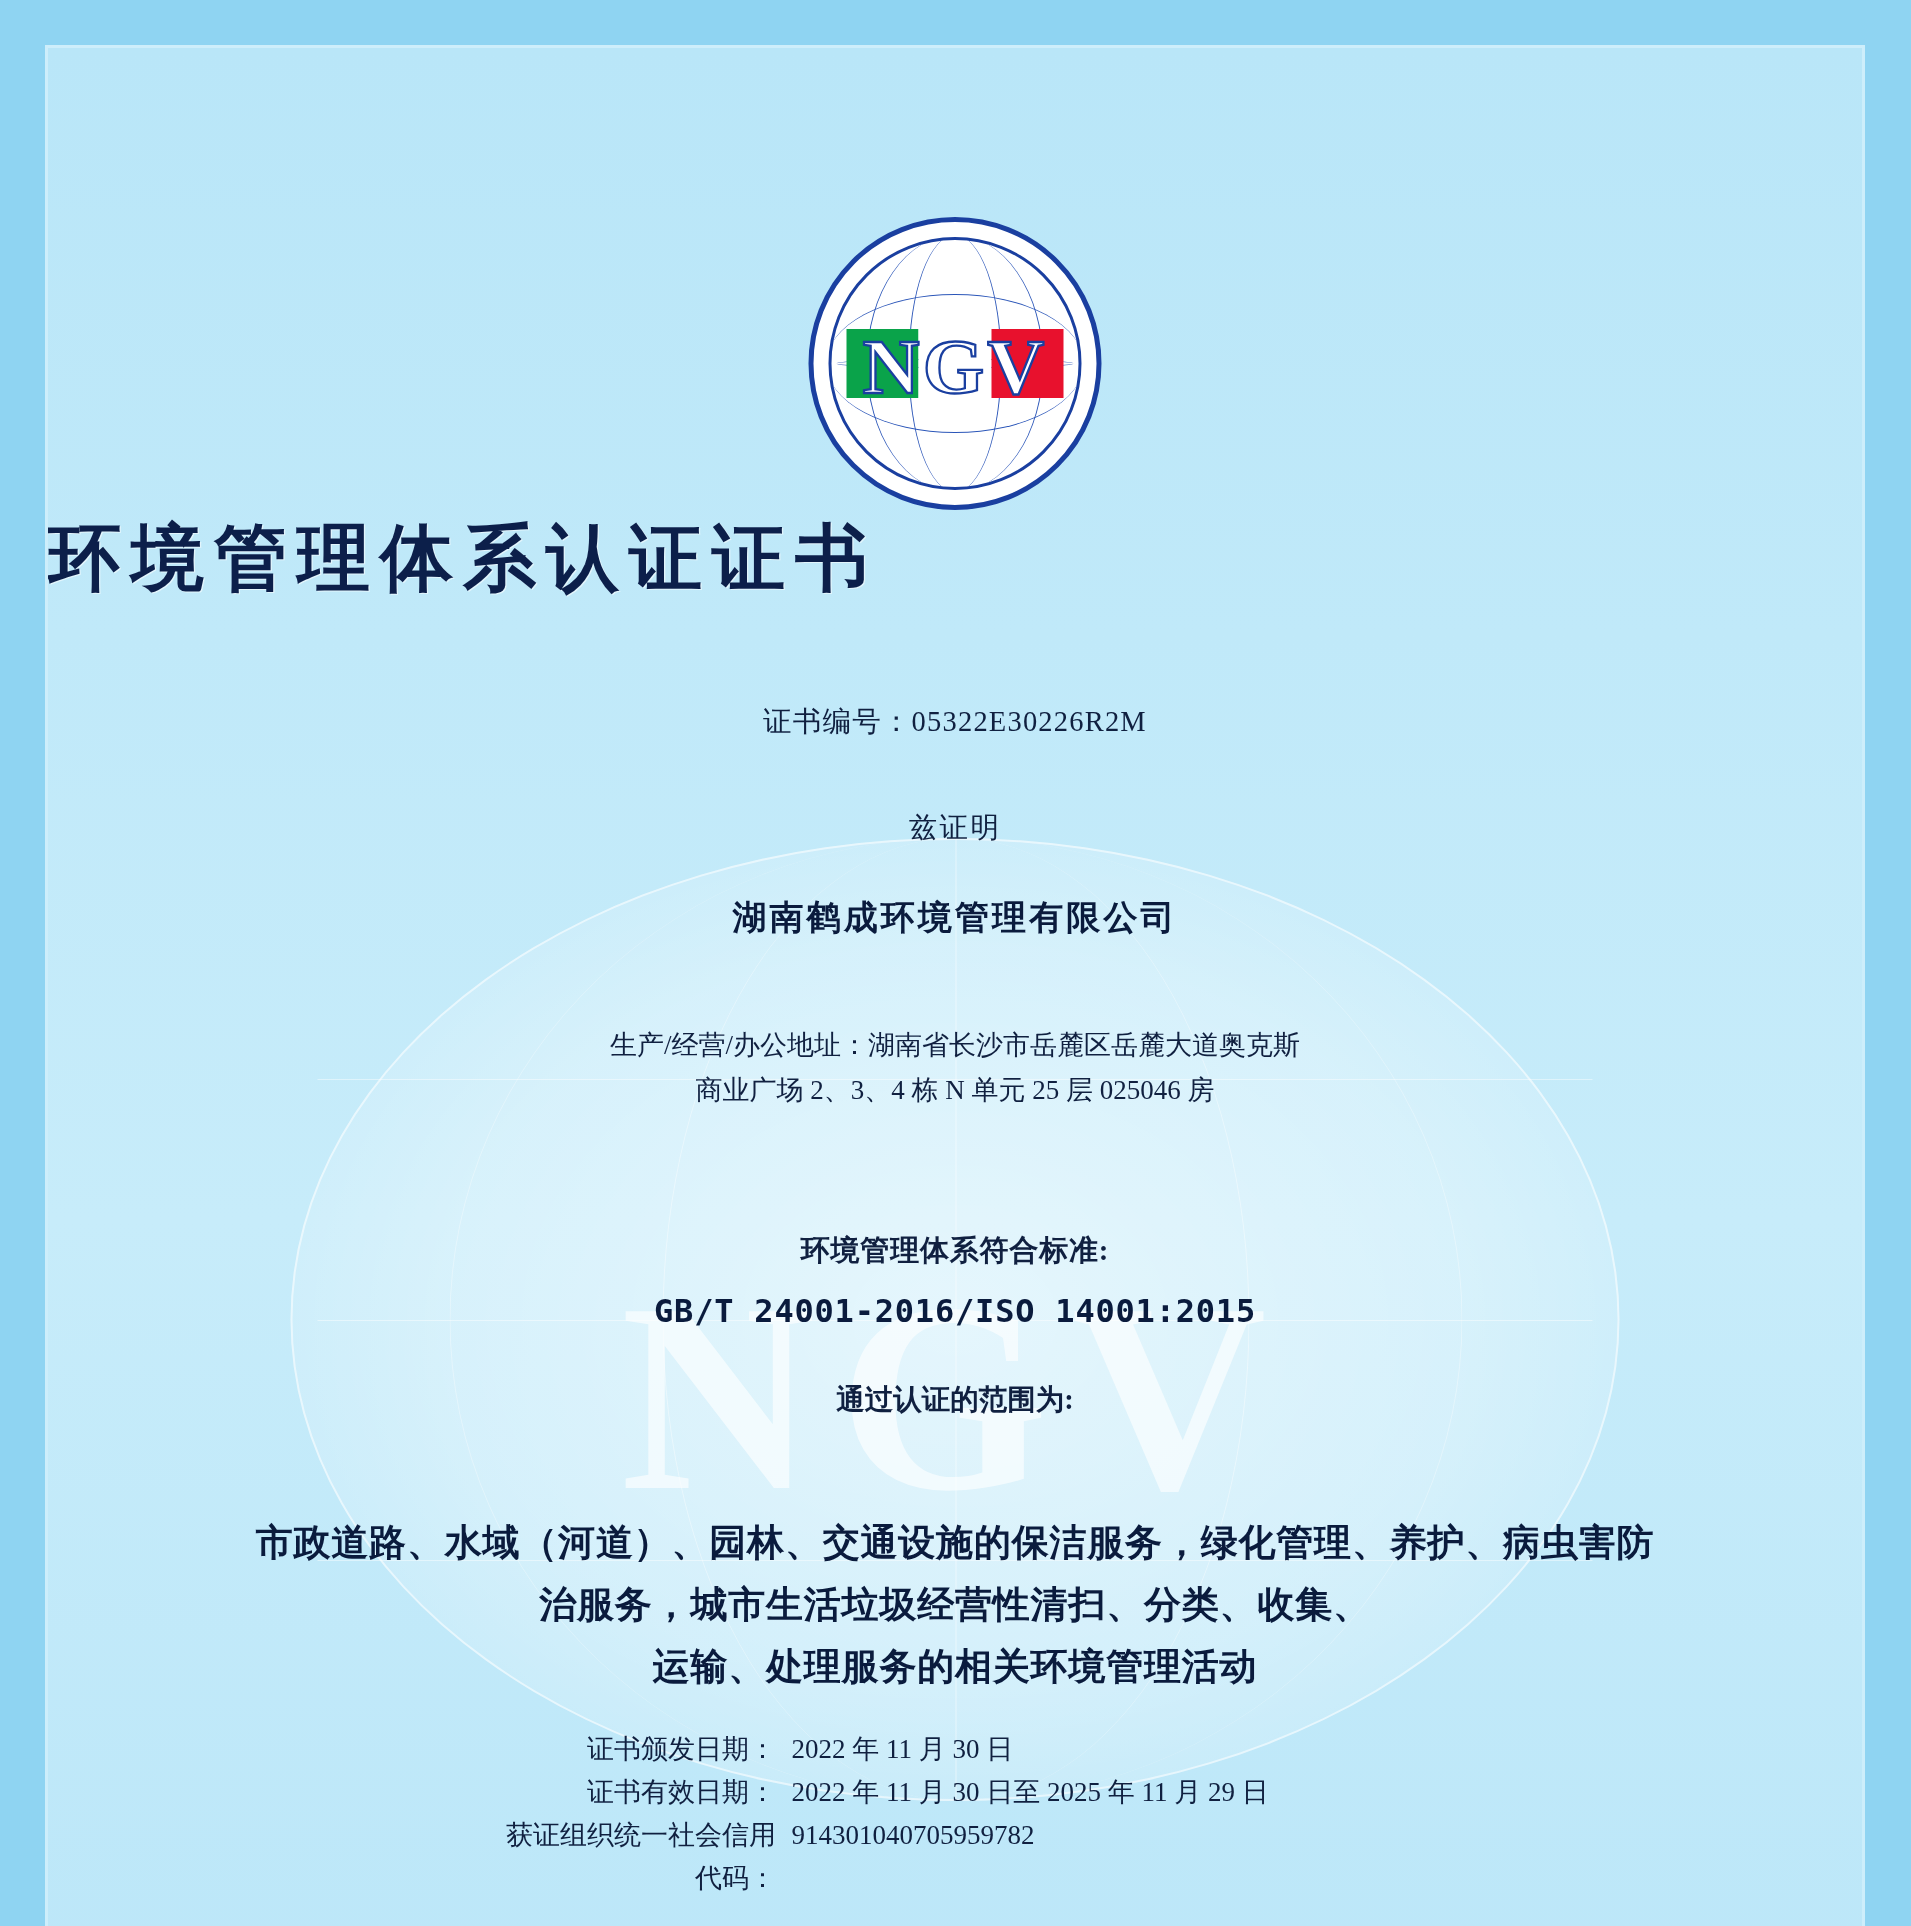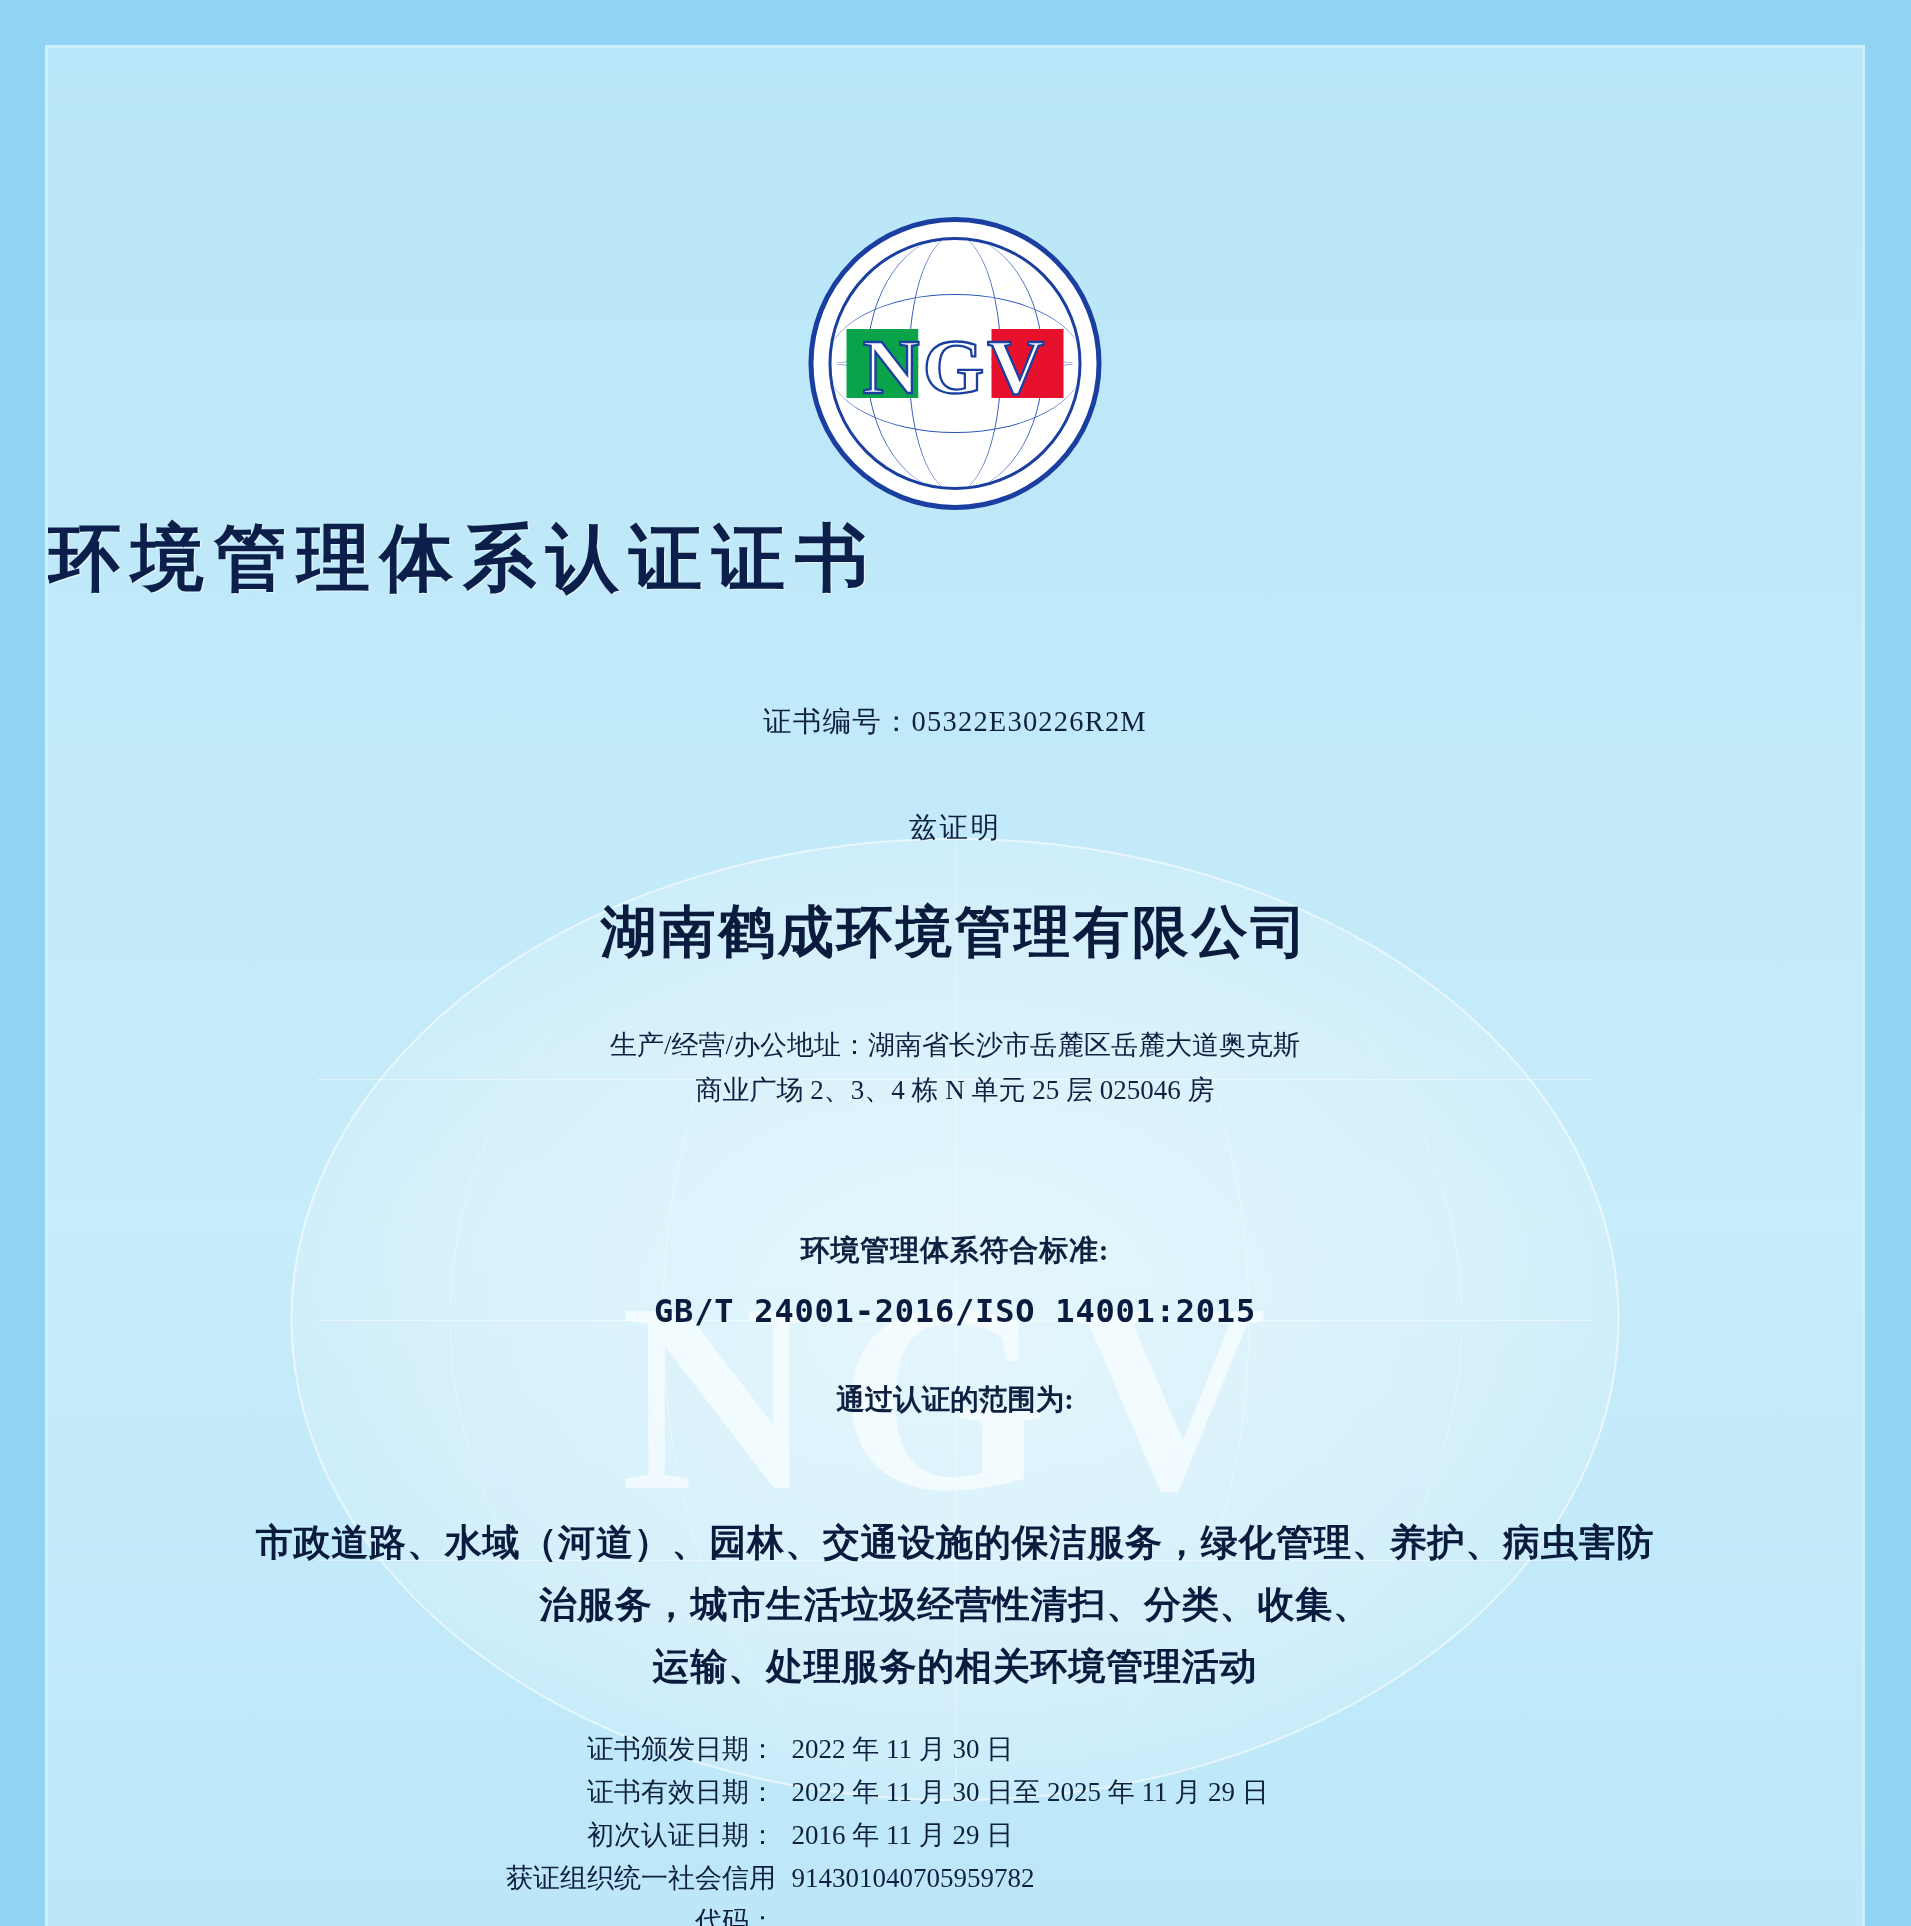--- a/index.html
+++ b/index.html
@@ -174,21 +174,21 @@
     font-size: 28.5px;
     color: #102040;
     letter-spacing: 2.3px;
     font-weight: normal;
   }
   .company {
     position: absolute;
     left: 0; right: 0;
     top: 847px;
     text-align: center;
-    font-size: 56px;
+    font-size: 34px;
     font-weight: bold;
     color: #0a1b3d;
     letter-spacing: 3.1px;
   }
   .addresses {
     position: absolute;
     left: 139px; right: 139px;
     top: 975px;
     text-align: center;
     font-size: 27px;
@@ -310,24 +310,20 @@
       <div class="dates">
         <div class="row">
           <div class="lbl">证书颁发日期：</div>
           <div class="val">2022 年 11 月 30 日</div>
         </div>
         <div class="row">
           <div class="lbl">证书有效日期：</div>
           <div class="val">2022 年 11 月 30 日至 2025 年 11 月 29 日</div>
         </div>
         <div class="row">
-          <div class="lbl">初次认证日期：</div>
-          <div class="val">2016 年 11 月 29 日</div>
-        </div>
-        <div class="row">
           <div class="lbl">获证组织统一社会信用代码：</div>
           <div class="val">914301040705959782</div>
         </div>
       </div>
 
     </div>
   </div>
 </div>
 
 

